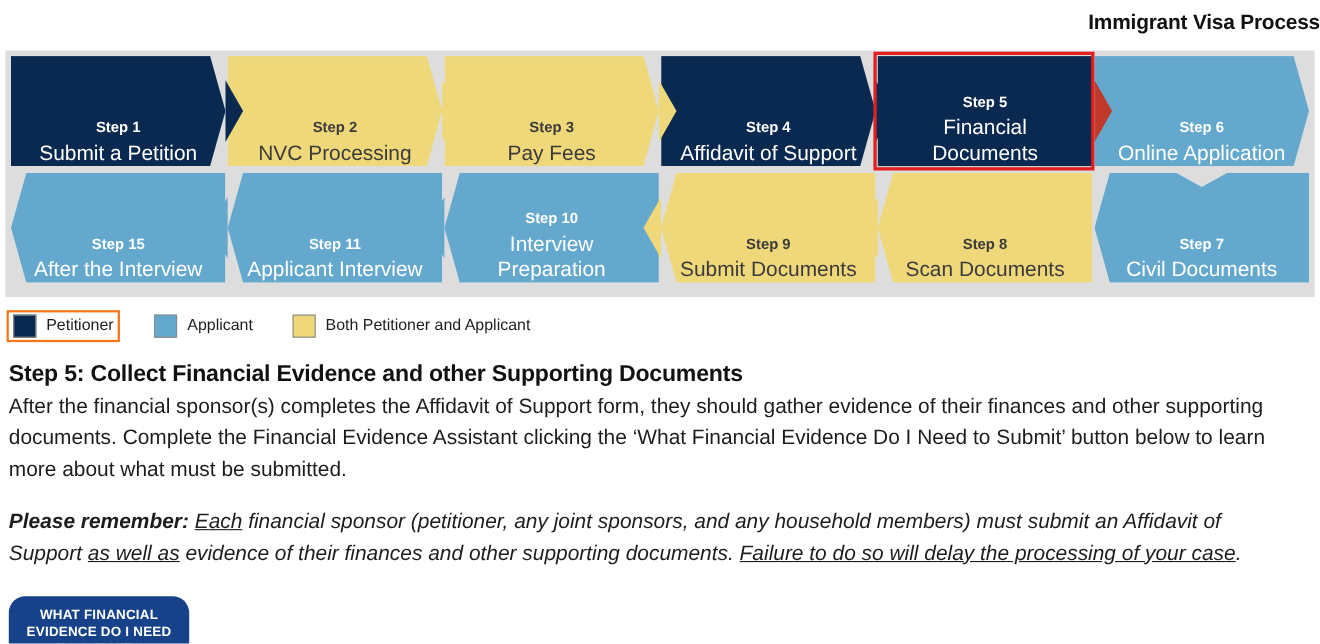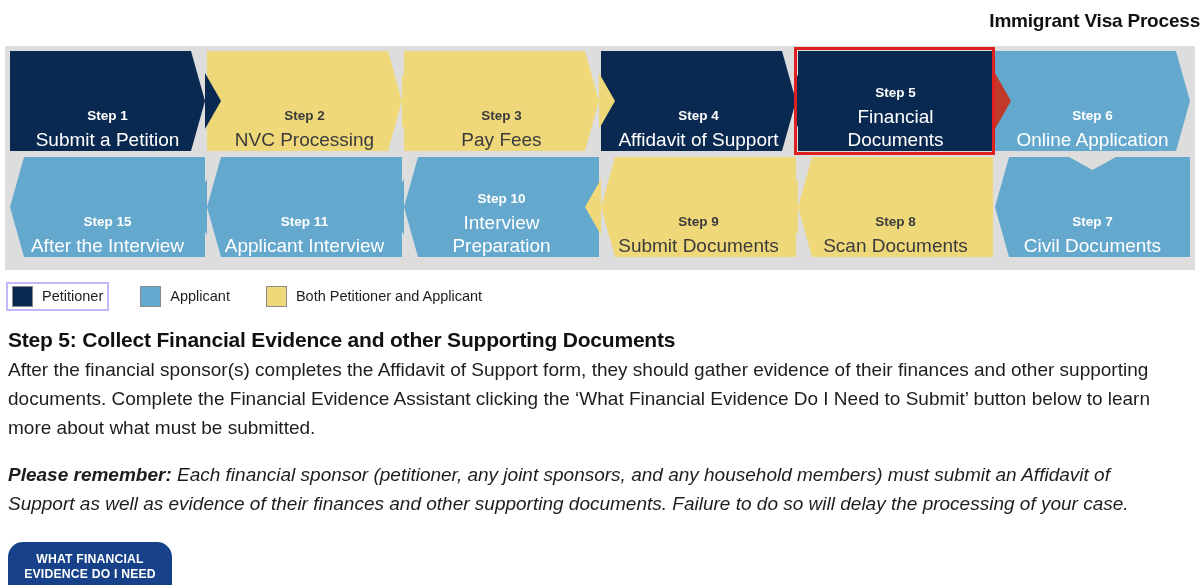--- a/index.html
+++ b/index.html
@@ -146,21 +146,21 @@
     margin: 12px 0 0 6px;
     height: 28px;
   }
   .legend-item {
     display: flex;
     align-items: center;
     margin-right: 26px;
     padding: 3px 5px;
   }
   .legend-item.marked {
-    border: 2px solid #c4b5fd;
+    border: 2px solid #f97316;
     padding: 2px 4px;
   }
   .legend-swatch {
     width: 21px; height: 21px;
     border: 1px solid #8a8a8a;
     margin-right: 9px;
     flex: none;
   }
   .legend-label { font-size: 14.5px; color: #1d1d1d; }
 
@@ -175,21 +175,21 @@
   }
   .para {
     font-size: 19px;
     line-height: 1.52;
     color: #1d1d1d;
     margin: 0 0 18px 0;
     max-width: 1170px;
   }
   .para.note { font-style: italic; }
   .note b { font-weight: bold; }
-  .u { }
+  .u { text-decoration: underline; }
 
   
   #cta {
     display: inline-flex;
     align-items: center;
     justify-content: center;
     text-align: center;
     width: 164px;
     min-height: 66px;
     margin: 6px 0 0 8px;

